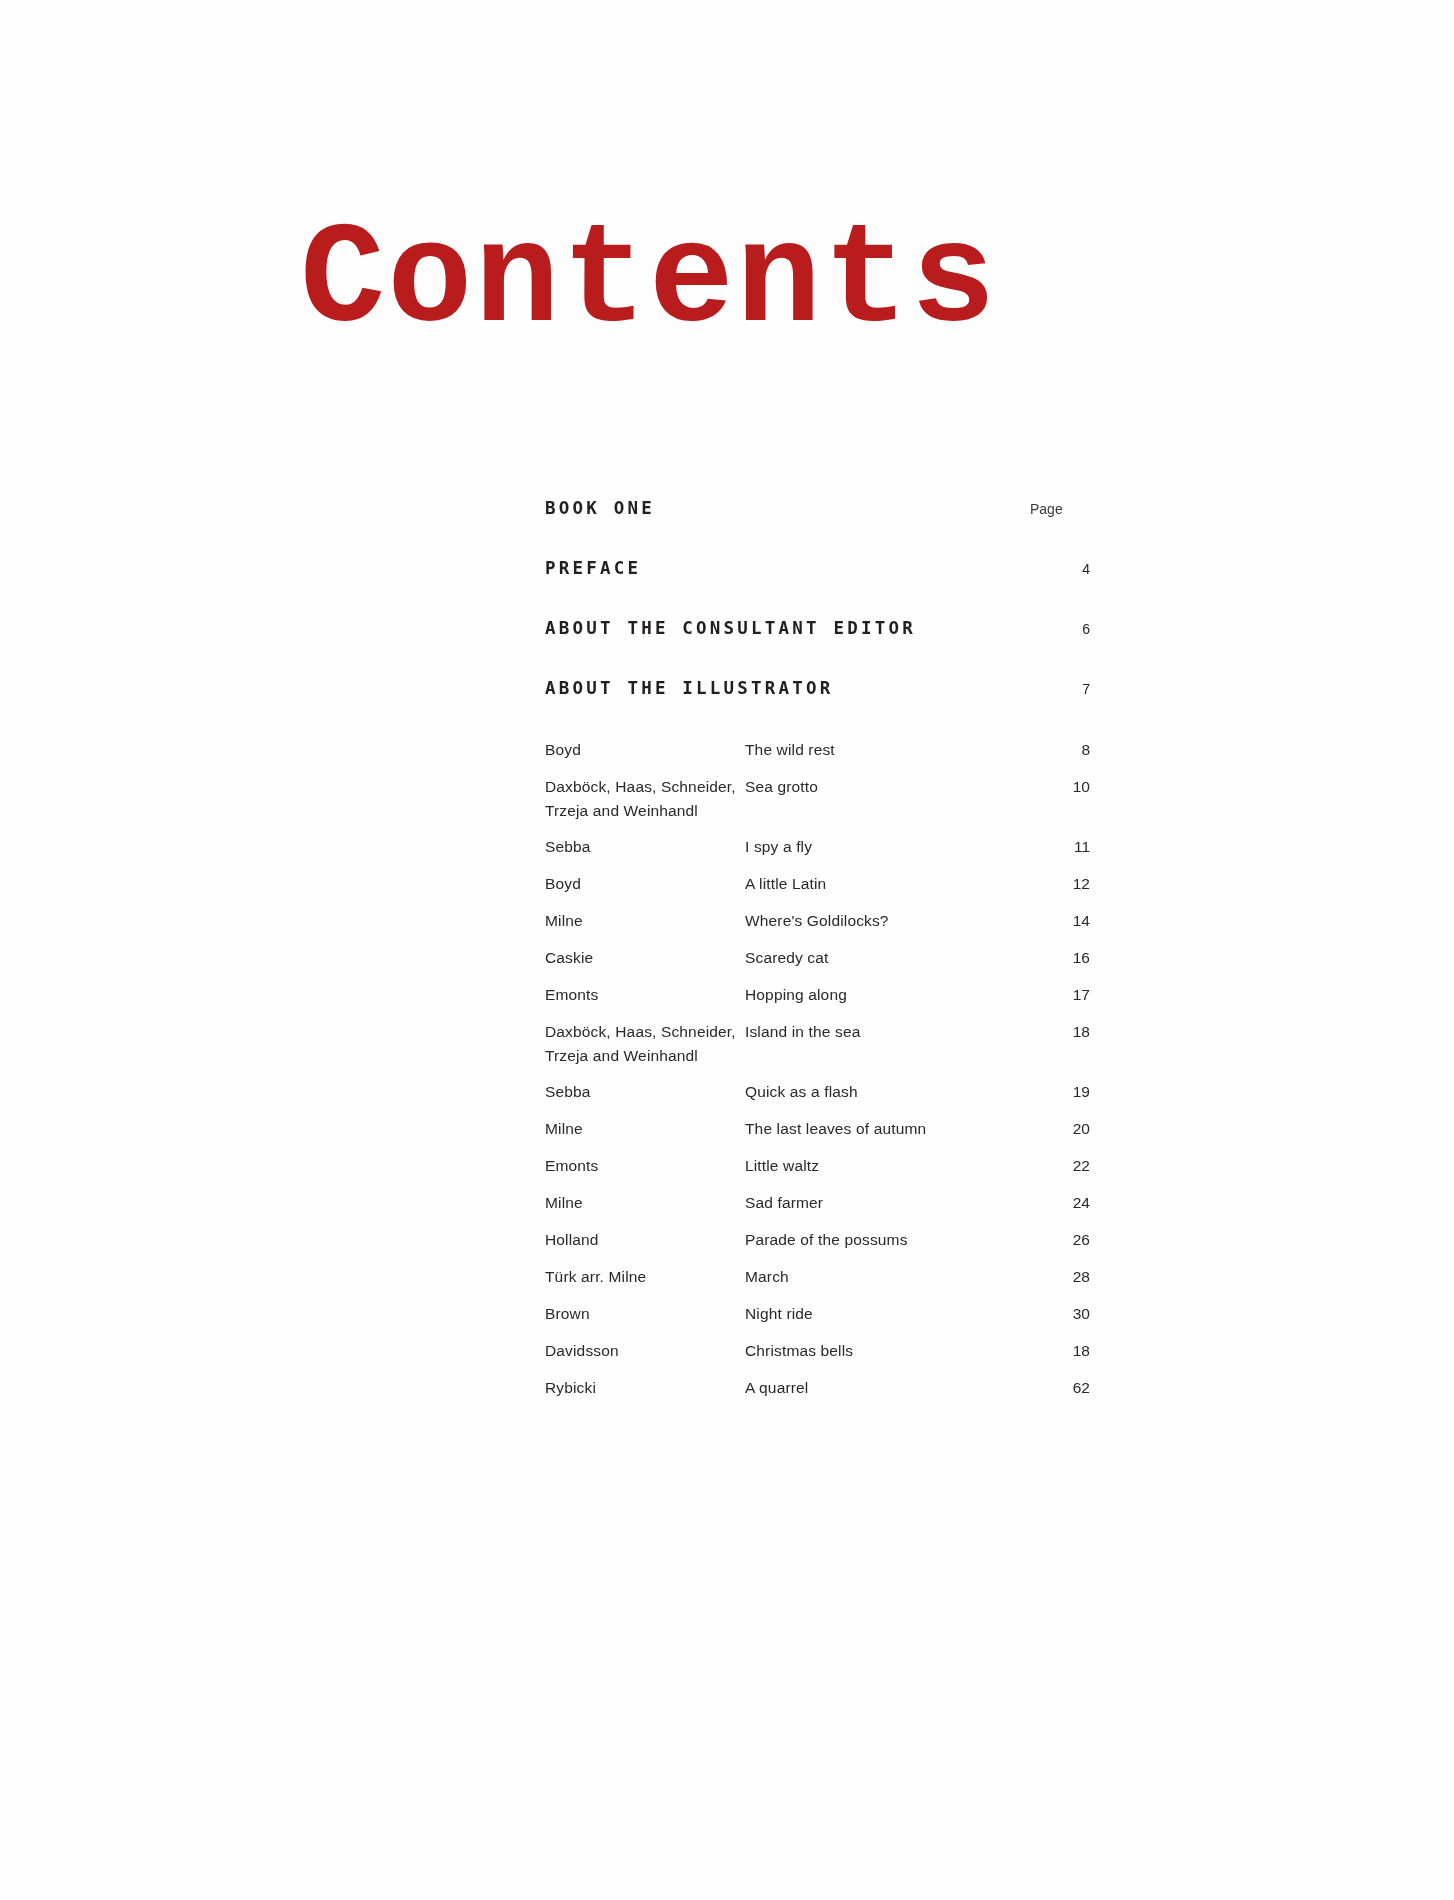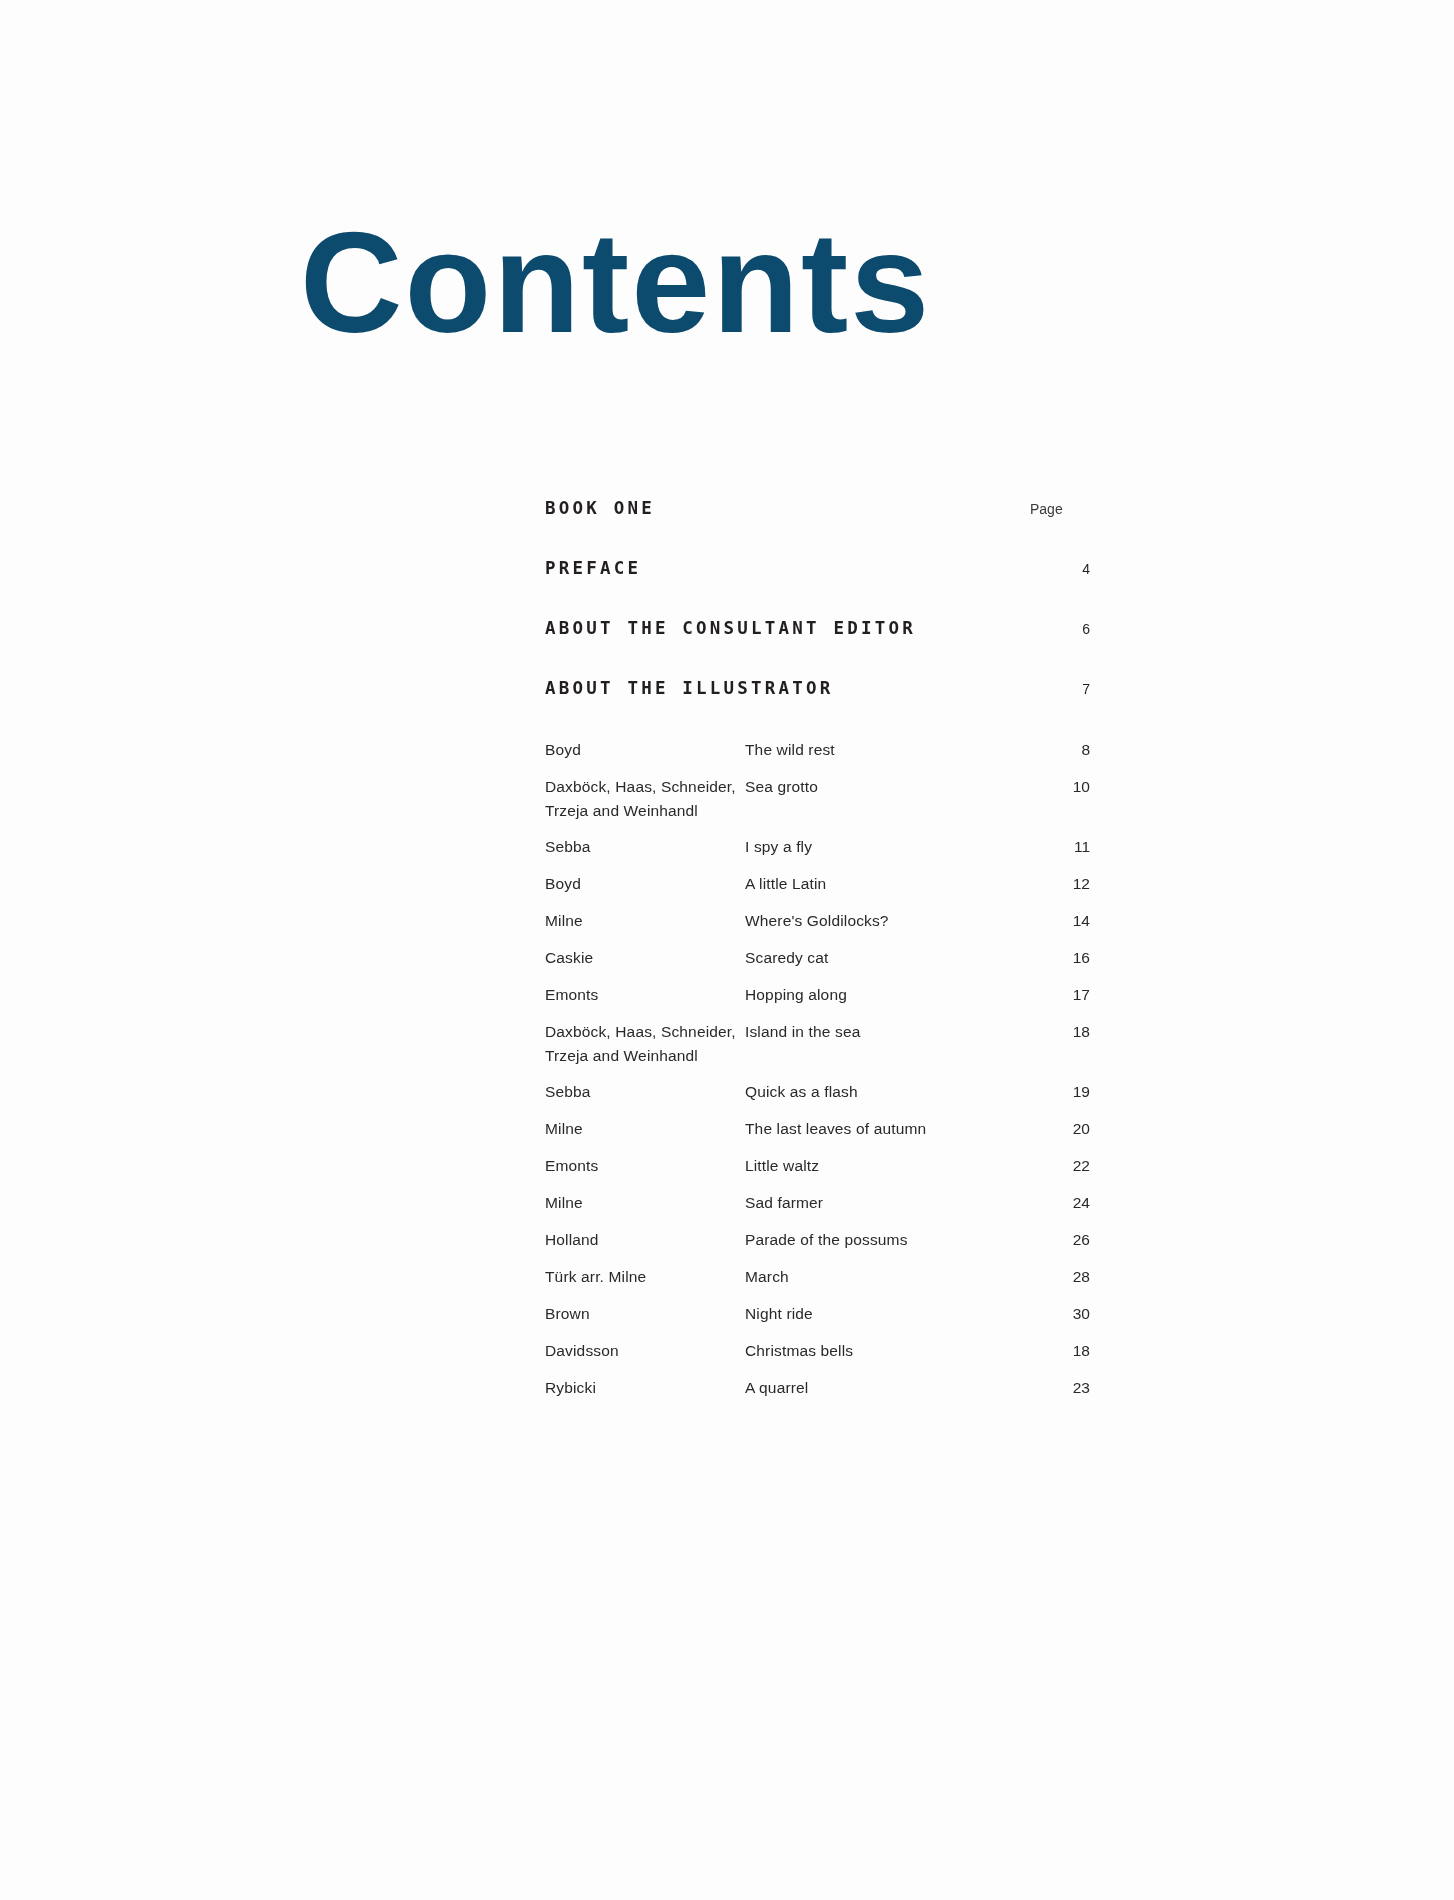--- a/index.html
+++ b/index.html
@@ -20,25 +20,25 @@
     position: absolute;
     inset: 0;
     background: #fdfdfd;
   }
 
   
   .contents-title {
     position: absolute;
     left: 300px;
     top: 212px;
-    font-family: Liberation Sans, sans-serif;
+    font-family: Liberation Mono, monospace;
     font-weight: bold;
     font-size: 142px;
     letter-spacing: 2px;
-    color: #0c4a6e;
+    color: #b91c1c;
     line-height: 1;
     white-space: nowrap;
   }
 
   
   .toc {
     position: absolute;
     left: 545px;
     top: 487px;
     width: 545px;
@@ -234,19 +234,19 @@
 
       <div class="entry-row">
         <div class="entry-composer">Davidsson</div>
         <div class="entry-title">Christmas bells</div>
         <div class="entry-page">18</div>
       </div>
 
       <div class="entry-row">
         <div class="entry-composer">Rybicki</div>
         <div class="entry-title">A quarrel</div>
-        <div class="entry-page">23</div>
+        <div class="entry-page">62</div>
       </div>
 
 
     </div>
   </div>
 </div>
 
 </body></html>

